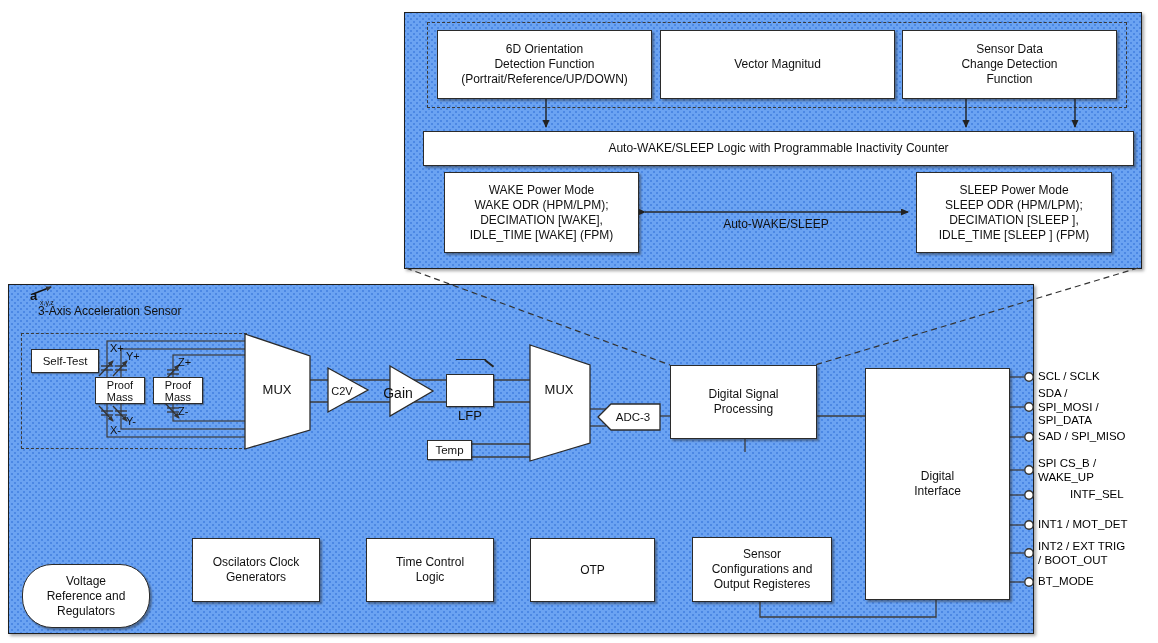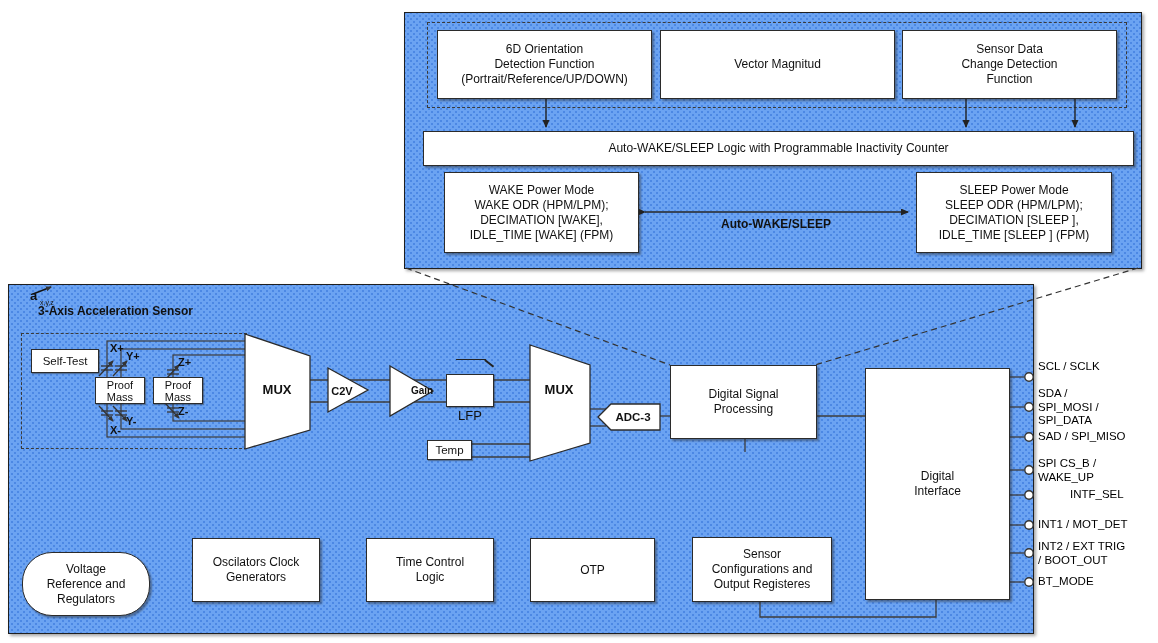--- a/index.html
+++ b/index.html
@@ -10,21 +10,21 @@
          background-image:radial-gradient(#4C88E4 1px, rgba(0,0,0,0) 1.3px),
                           radial-gradient(#4C88E4 1px, rgba(0,0,0,0) 1.3px);
          background-size:6px 6px;background-position:0 0,3px 3px;
          box-shadow:2px 2px 3px rgba(0,0,0,0.35);}
   svg#wires{position:absolute;left:0;top:0;z-index:1;pointer-events:none;}
   .dashedrect{position:absolute;border:1.4px dashed #3a3a3a;z-index:1;}
   .box{position:absolute;background:#fff;border:1px solid #2b2b2b;z-index:2;
        display:flex;align-items:center;justify-content:center;text-align:center;
        white-space:pre-line;box-shadow:2px 2px 2px rgba(40,40,40,0.45);
        font-size:12px;line-height:15px;}
-  .lbl{position:absolute;z-index:2;white-space:pre-line;color:#111;font-weight:bold;}
+  .lbl{position:absolute;z-index:2;white-space:pre-line;color:#111;}
   .ctr{text-align:center;}
   .f11{font-size:11px;line-height:12px;}
   .f12{font-size:12px;line-height:14px;}
   .f13{font-size:13px;line-height:14px;}
   .pin{position:absolute;z-index:2;font-size:11.5px;line-height:13.5px;color:#000;white-space:pre-line;}
   .lfpwrap{position:relative;display:inline-block;padding-top:4px;font-size:13px;}
   .lfp-bar{position:absolute;left:-2px;top:0px;width:30px;height:1.6px;background:#222;}
   .lfp-diag{position:absolute;left:27px;top:0px;width:11px;height:1.6px;background:#222;
             transform:rotate(38deg);transform-origin:left center;}
   .veca{position:absolute;z-index:2;font-size:13px;font-weight:bold;}
@@ -170,53 +170,53 @@
   <div class="lbl f11" style="left:126px;top:415px;">Y-</div>
   <div class="lbl f11" style="left:178px;top:405px;">Z-</div>
 
   <div class="box f11" style="left:95px;top:377px;width:48px;height:25px;box-shadow:1px 1px 1px rgba(40,40,40,0.4);"><span>Proof
 Mass</span></div>
   <div class="box f11" style="left:153px;top:377px;width:48px;height:25px;box-shadow:1px 1px 1px rgba(40,40,40,0.4);"><span>Proof
 Mass</span></div>
 
   <div class="lbl f13 ctr" style="left:246px;top:383px;width:62px;">MUX</div>
   <div class="lbl ctr" style="left:326px;top:385px;width:32px;font-size:11px;">C2V</div>
-  <div class="lbl ctr" style="left:404px;top:385px;width:36px;font-size:10px;">Gain</div>
+  <div class="lbl ctr" style="left:380px;top:385px;width:36px;font-size:14px;">Gain</div>
 
   <div class="box" style="left:446px;top:374px;width:46px;height:31px;box-shadow:1px 1px 1px rgba(40,40,40,0.4);">
     <span class="lfpwrap">
       <span class="lfp-bar"></span>
       <span class="lfp-diag"></span>
       <span>LFP</span>
     </span>
   </div>
 
   <div class="lbl f13 ctr" style="left:528px;top:383px;width:62px;">MUX</div>
   <div class="lbl ctr" style="left:606px;top:411px;width:54px;font-size:11.5px;">ADC-3</div>
 
   <div class="box" style="left:427px;top:440px;width:43px;height:18px;font-size:11.5px;box-shadow:1px 1px 1px rgba(40,40,40,0.4);"><span>Temp</span></div>
 
   <div class="box" style="left:670px;top:365px;width:145px;height:72px;"><span>Digital Signal
 Processing</span></div>
   <div class="box" style="left:865px;top:368px;width:143px;height:230px;"><span>Digital
 Interface</span></div>
 
-  <div class="box" style="left:22px;top:552px;width:126px;height:62px;border-radius:30px;"><span>Voltage
+  <div class="box" style="left:22px;top:564px;width:126px;height:62px;border-radius:30px;"><span>Voltage
 Reference and
 Regulators</span></div>
   <div class="box" style="left:192px;top:538px;width:126px;height:62px;"><span>Oscilators Clock
 Generators</span></div>
   <div class="box" style="left:366px;top:538px;width:126px;height:62px;"><span>Time Control
 Logic</span></div>
   <div class="box" style="left:530px;top:538px;width:123px;height:62px;"><span>OTP</span></div>
   <div class="box" style="left:692px;top:537px;width:138px;height:63px;"><span>Sensor
 Configurations and
 Output Registeres</span></div>
 
-  <div class="pin" style="left:1038px;top:360px;text-align:right;">SCL / SCLK</div>
+  <div class="pin" style="left:1038px;top:370px;text-align:right;">SCL / SCLK</div>
   <div class="pin" style="left:1038px;top:387px;">SDA /
 SPI_MOSI /
 SPI_DATA</div>
   <div class="pin" style="left:1038px;top:430px;">SAD / SPI_MISO</div>
   <div class="pin" style="left:1038px;top:457px;">SPI CS_B /
 WAKE_UP</div>
   <div class="pin" style="left:1038px;top:488px;margin-left:32px;">INTF_SEL</div>
   <div class="pin" style="left:1038px;top:518px;">INT1 / MOT_DET</div>
   <div class="pin" style="left:1038px;top:540px;">INT2 / EXT TRIG
 / BOOT_OUT</div>

